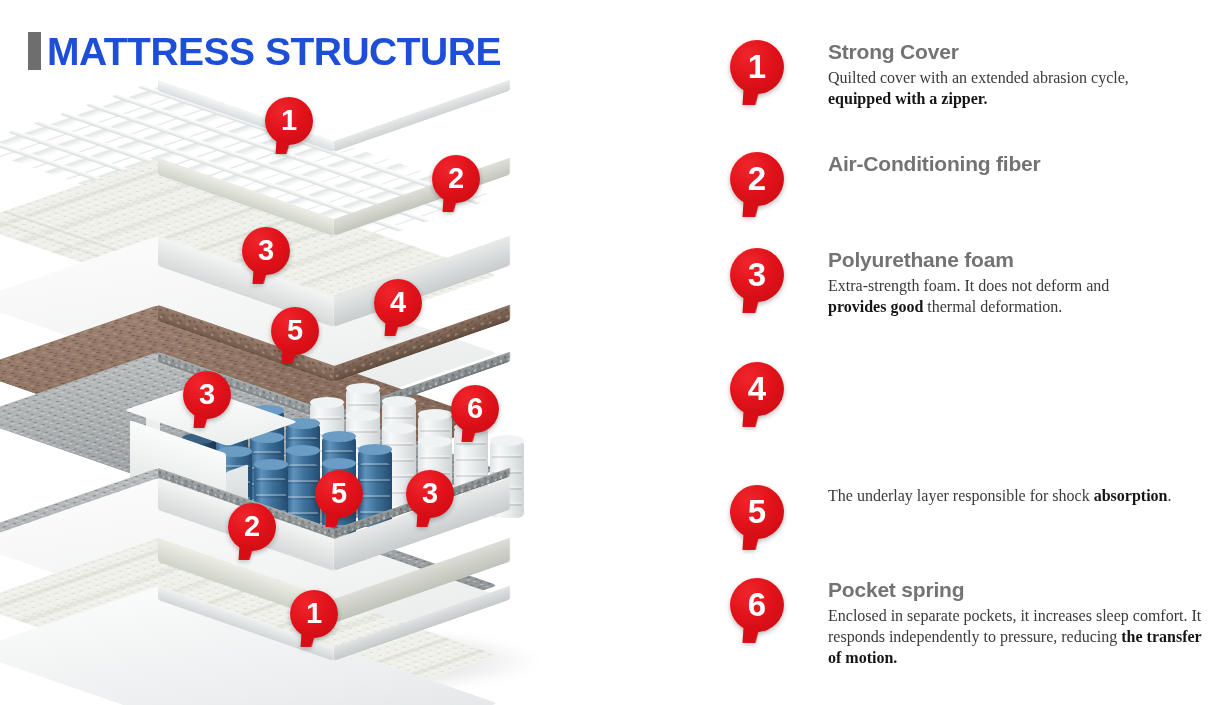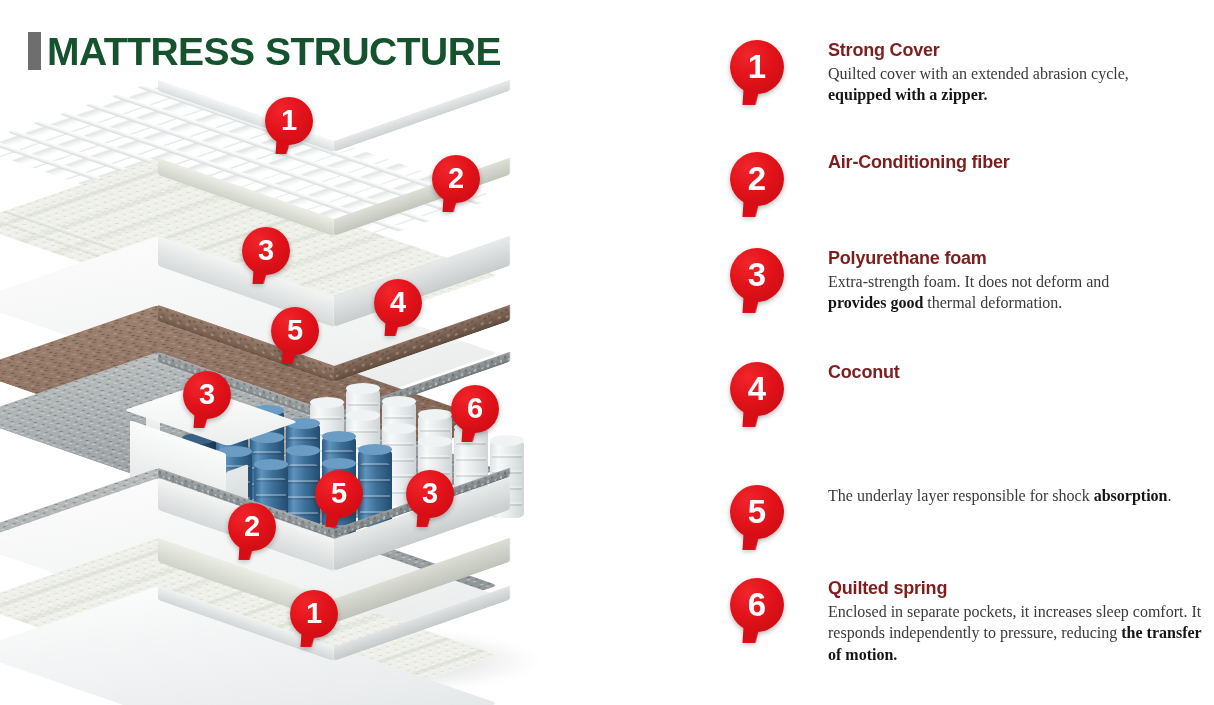--- a/index.html
+++ b/index.html
@@ -25,21 +25,21 @@
   #title-bar {
     width: 13px;
     height: 38px;
     background: #6e6e6e;
     margin-right: 6px;
   }
   #title-text {
     font-size: 39px;
     font-weight: 700;
     letter-spacing: -0.5px;
-    color: #14532d;
+    color: #1d4ed8;
     line-height: 1;
     white-space: nowrap;
   }
 
   
   #diagram {
     position: absolute;
     left: 0px;
     top: 70px;
     width: 700px;
@@ -252,23 +252,23 @@
     position: absolute;
     left: 715px;
     top: 30px;
     width: 499px;
     height: 660px;
   }
   .legend-item { position: absolute; left: 0; width: 499px; }
   .legend-pin-wrap { position: absolute; left: 15px; top: 0; }
   .legend-text { position: absolute; left: 113px; width: 386px; }
   .legend-title {
-    font-size: 18px;
+    font-size: 21px;
     font-weight: 700;
-    color: #7f1d1d;
+    color: #737373;
     line-height: 1.12;
     margin-bottom: 3px;
     letter-spacing: -0.2px;
   }
   .legend-desc {
     font-size: 16px;
     color: #3a3a3a;
     line-height: 1.33;
     font-family: Liberation Serif, serif;
   }
@@ -523,21 +523,20 @@
     </div>
   </div>
 
   <div class="legend-item" style="top:332px;">
     <div class="legend-pin-wrap">
       <div class="pin">
         <span>4</span>
         </div>
     </div>
     <div class="legend-text">
-      <div class="legend-title">Coconut</div>
     </div>
   </div>
 
   <div class="legend-item" style="top:455px;">
     <div class="legend-pin-wrap">
       <div class="pin">
         <span>5</span>
         </div>
     </div>
     <div class="legend-text">
@@ -547,20 +546,20 @@
     </div>
   </div>
 
   <div class="legend-item" style="top:548px;">
     <div class="legend-pin-wrap">
       <div class="pin">
         <span>6</span>
         </div>
     </div>
     <div class="legend-text">
-      <div class="legend-title">Quilted spring</div>
+      <div class="legend-title">Pocket spring</div>
       <div class="legend-desc">
         <span>Enclosed in separate pockets, it increases sleep comfort. It responds independently to pressure, reducing </span><b>the transfer of motion.</b>
       </div>
     </div>
   </div>
 
 </div>
 
 </body></html>

